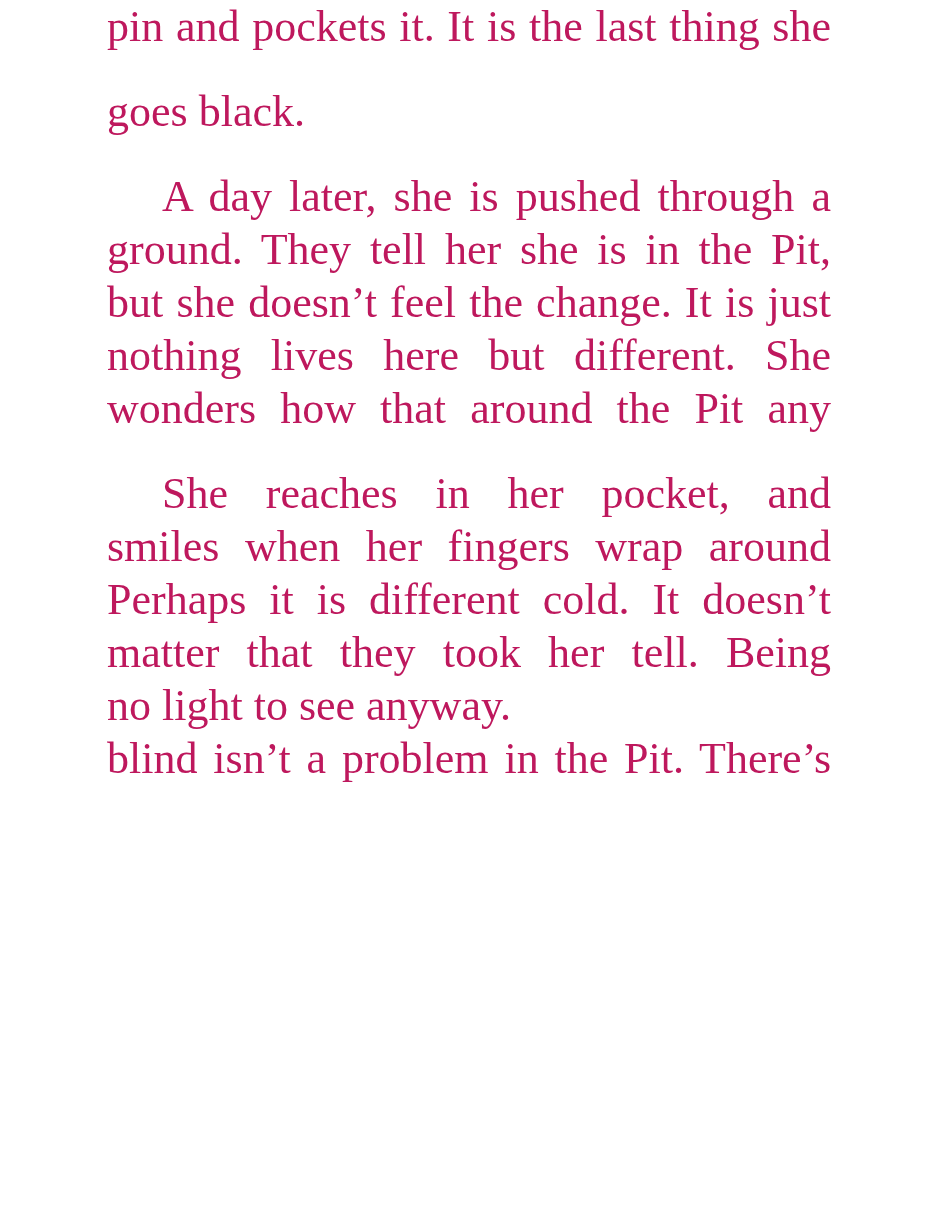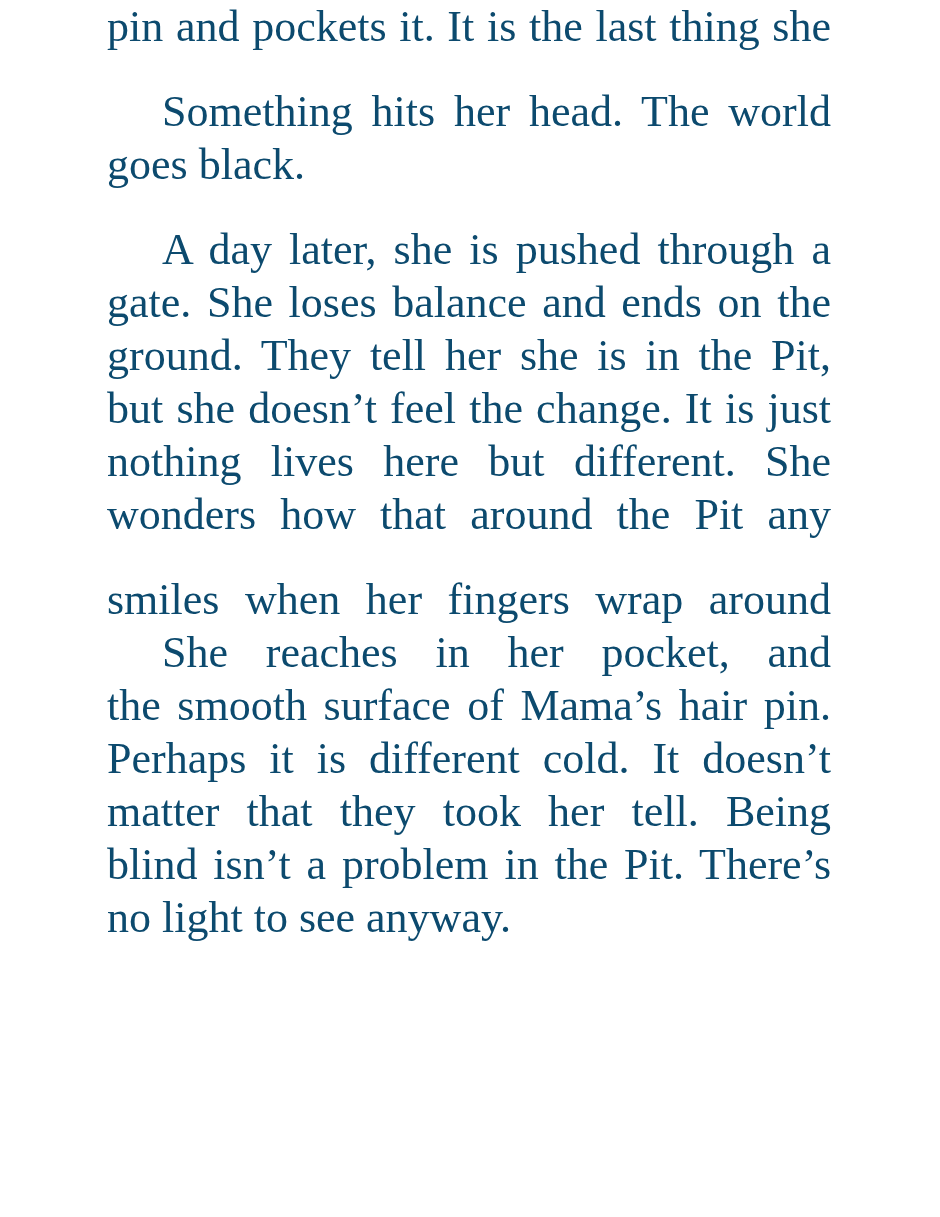--- a/index.html
+++ b/index.html
@@ -36,38 +36,35 @@
   .line.last {
     text-align-last: left;
   }
   .line.indent {
     padding-left: 55px;
   }
 </style>
 </head>
 <body style="background: rgb(255, 255, 255);">
 
-<div class="book-page" style="color: #0c4a6e;">
+<div class="book-page" style="color: #be185d;">
     <div class="para">
       <div class="line">pin and pockets it. It is the last thing she</div>
     </div>
     <div class="para">
-      <div class="line indent">Something hits her head. The world</div>
       <div class="line last">goes black.</div>
     </div>
     <div class="para">
       <div class="line indent">A day later, she is pushed through a</div>
-      <div class="line">gate. She loses balance and ends on the</div>
       <div class="line">ground. They tell her she is in the Pit,</div>
       <div class="line">but she doesn’t feel the change. It is just</div>
       <div class="line">nothing lives here but different. She</div>
       <div class="line">wonders how that around the Pit any</div>
     </div>
     <div class="para">
+      <div class="line indent">She reaches in her pocket, and</div>
       <div class="line">smiles when her fingers wrap around</div>
-      <div class="line indent">She reaches in her pocket, and</div>
-      <div class="line">the smooth surface of Mama’s hair pin.</div>
       <div class="line">Perhaps it is different cold. It doesn’t</div>
       <div class="line">matter that they took her tell. Being</div>
+      <div class="line last">no light to see anyway.</div>
       <div class="line">blind isn’t a problem in the Pit. There’s</div>
-      <div class="line last">no light to see anyway.</div>
     </div>
   </div>
 
 </body></html>

